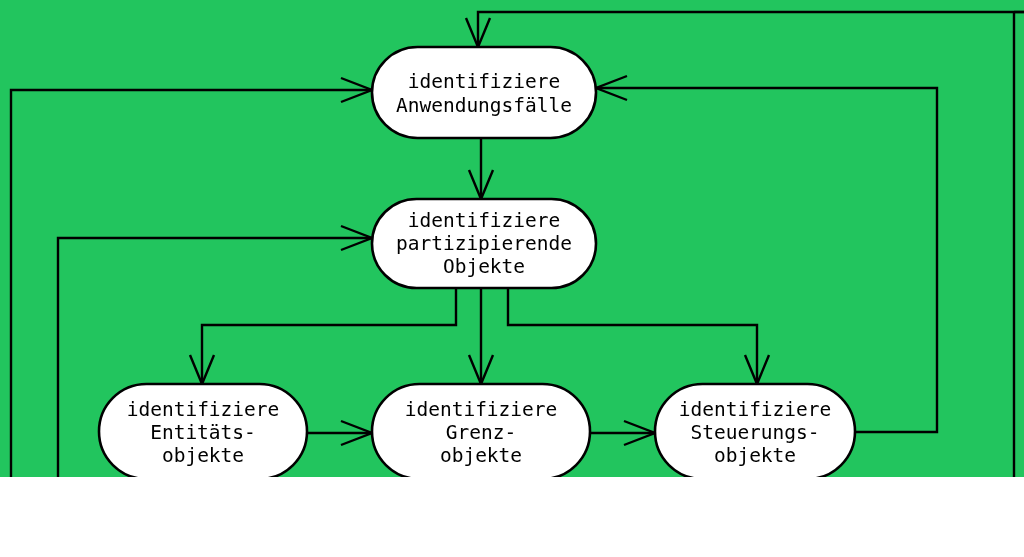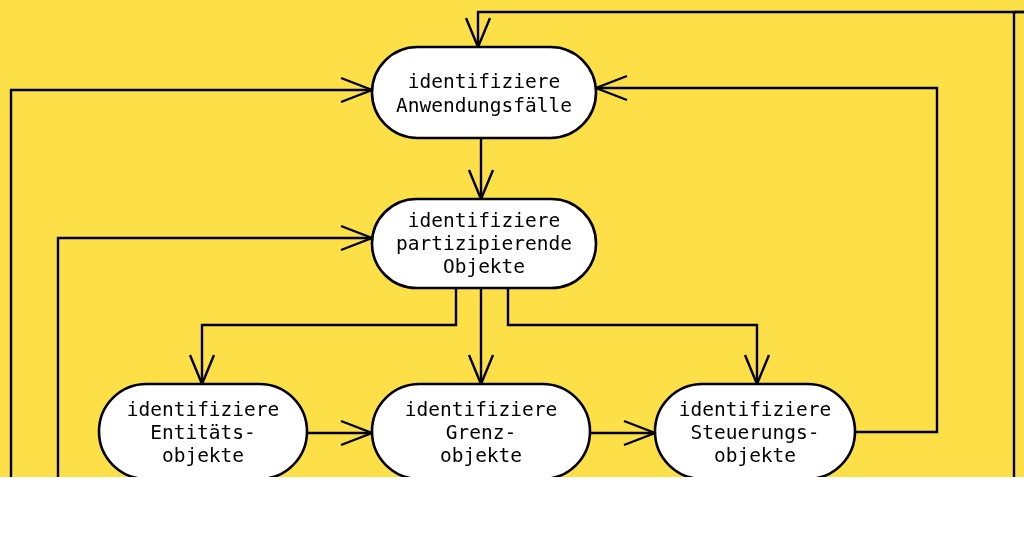--- a/index.html
+++ b/index.html
@@ -7,21 +7,21 @@
     padding: 0;
     background: #ffffff;
   }
   body {
     font-family: "DejaVu Sans Mono", "Liberation Mono", monospace;
   }
   #diagram-root {
     position: relative;
     width: 1024px;
     height: 477px;
-    background: #fde047;
+    background: #22c55e;
     overflow: hidden;
   }
   svg#flow {
     display: block;
     width: 1024px;
     height: 557px;
   }
   .node-shape {
     fill: #ffffff;
     stroke: #000000;

